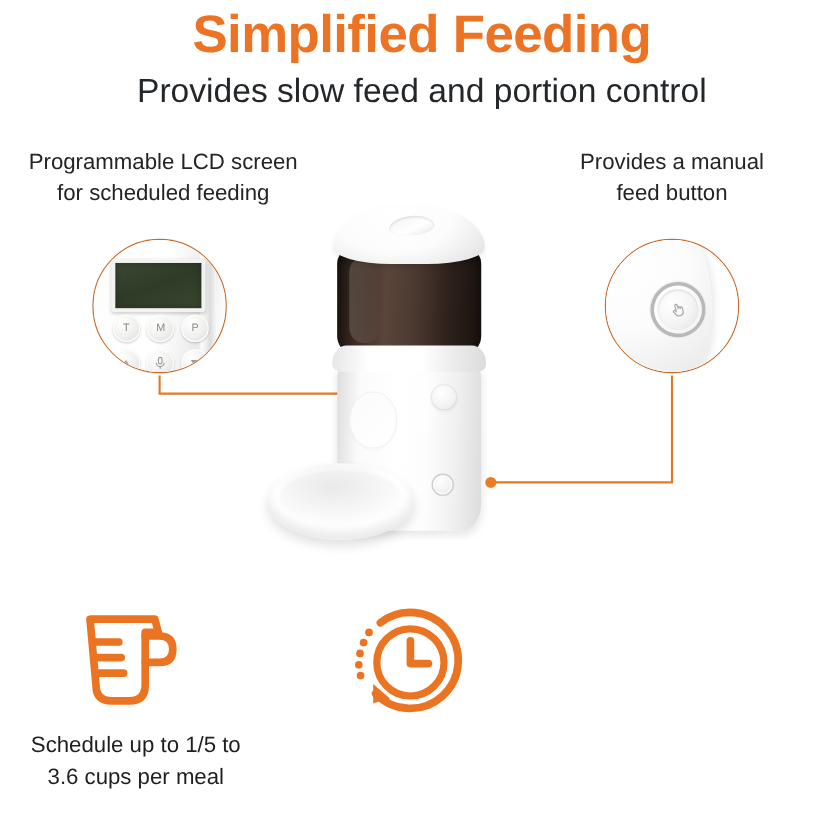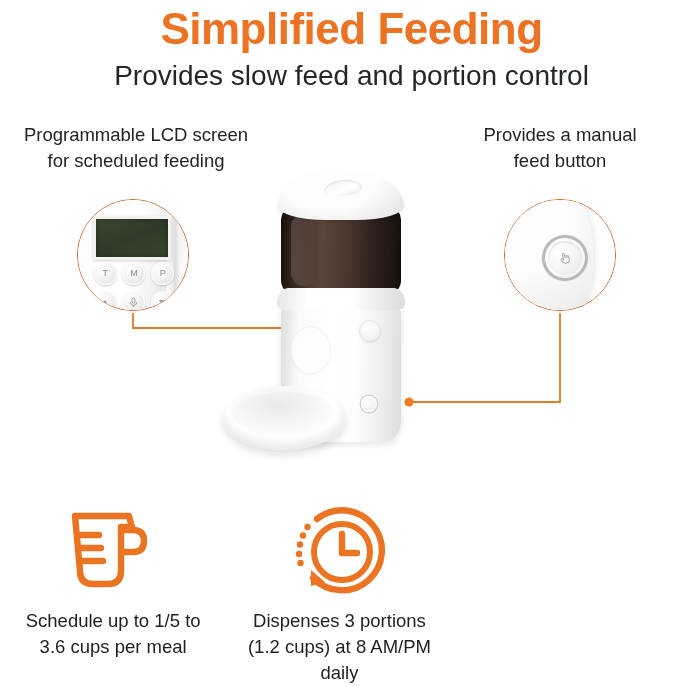--- a/index.html
+++ b/index.html
@@ -401,18 +401,16 @@
           <path d="M30 17 A40 40 0 1 1 26 76" stroke-width="6.4"></path>
           <circle cx="20.5" cy="25" r="3.2" fill="#EB7422" stroke="none"></circle>
           <circle cx="16" cy="33.5" r="3.2" fill="#EB7422" stroke="none"></circle>
           <circle cx="13" cy="42.5" r="3.2" fill="#EB7422" stroke="none"></circle>
           <circle cx="12" cy="52" r="3.2" fill="#EB7422" stroke="none"></circle>
           <circle cx="13.5" cy="61" r="3.2" fill="#EB7422" stroke="none"></circle>
         </g>
         <polygon points="24,68 24,84 38,80" fill="#EB7422"></polygon>
       </svg>
     </div>
-    <div class="feature-text">Dispenses 3 portions
-(1.2 cups) at 8 AM/PM daily</div>
   </div>
 
 
 </div>
 
 </body></html>

